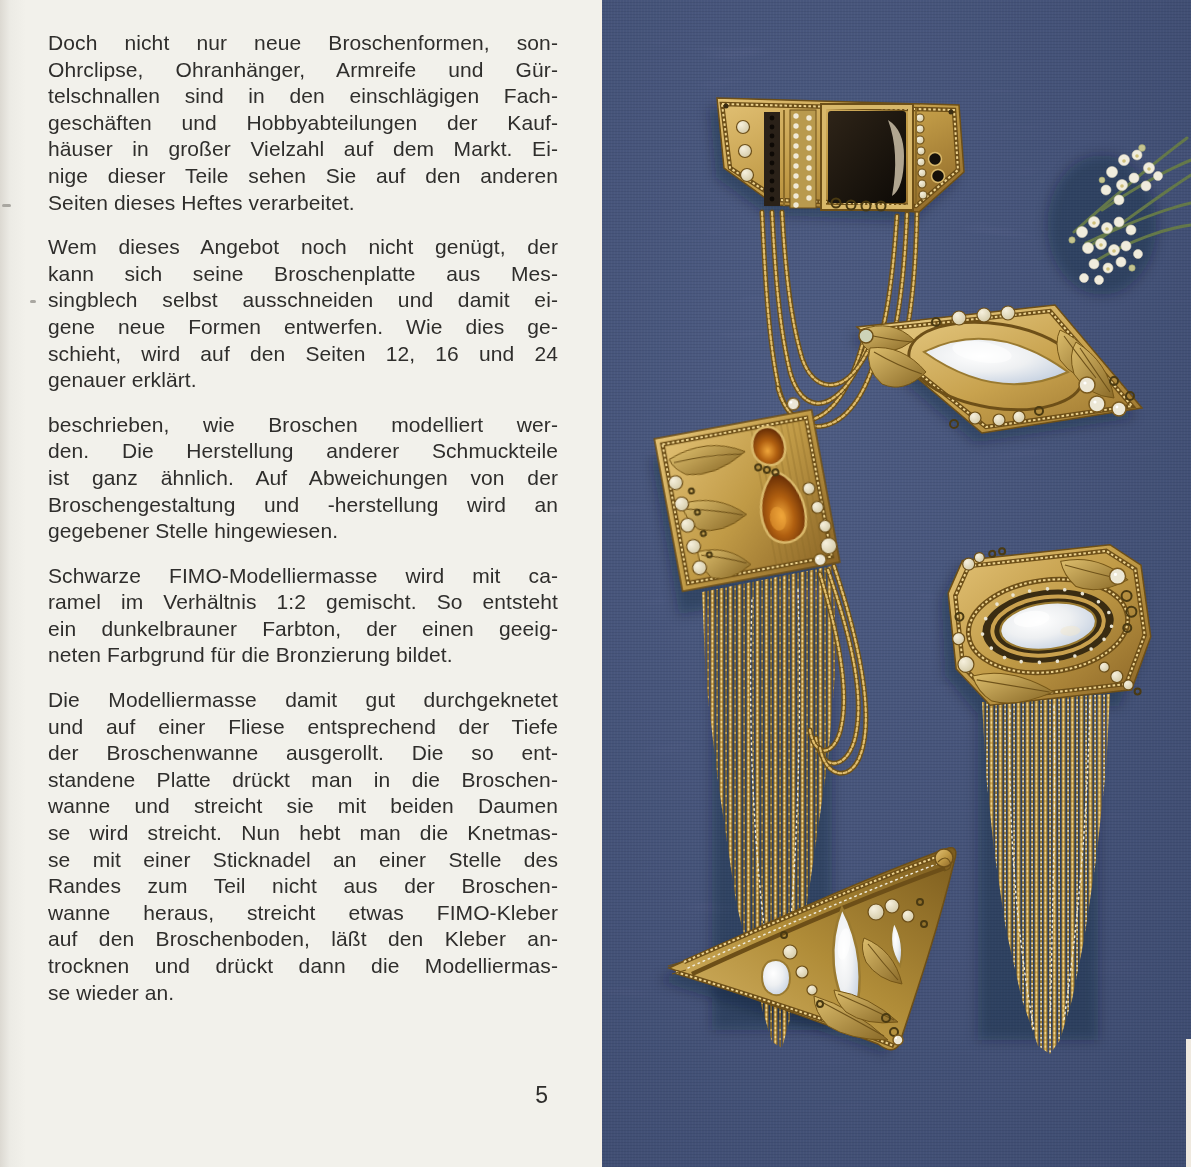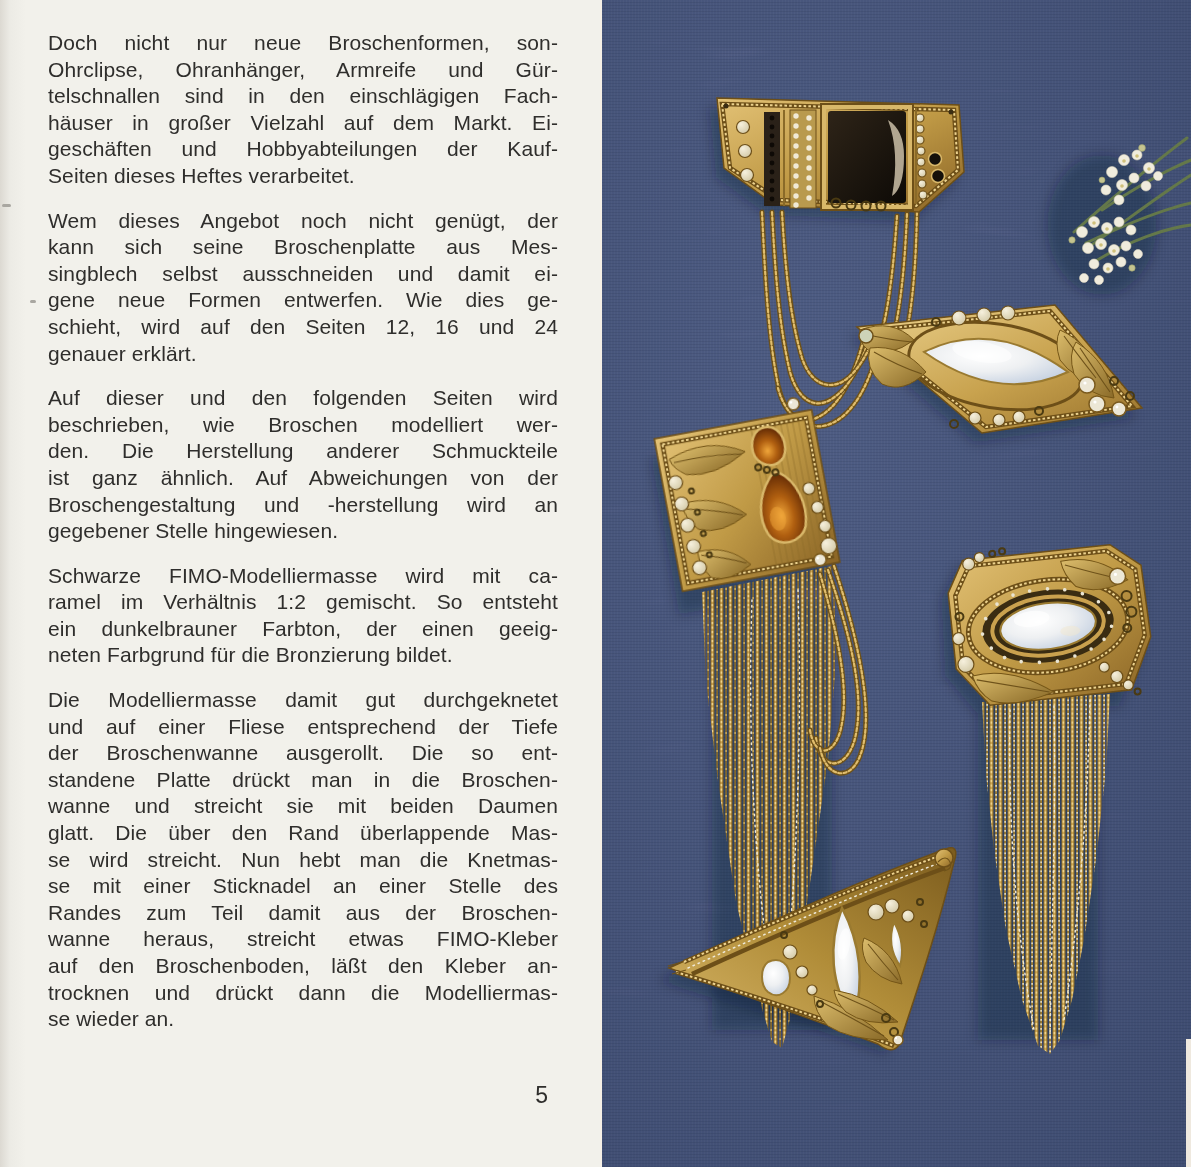--- a/index.html
+++ b/index.html
@@ -47,56 +47,55 @@
 </head>
 <body>
 
 <div id="scan">
   <div id="paper">
     <div id="textcol">
         <div class="para">
           <div class="line">Doch nicht nur neue Broschenformen, son-</div>
           <div class="line">Ohrclipse, Ohranhänger, Armreife und Gür-</div>
           <div class="line">telschnallen sind in den einschlägigen Fach-</div>
+          <div class="line">geschäften und Hobbyabteilungen der Kauf-</div>
           <div class="line">häuser in großer Vielzahl auf dem Markt. Ei-</div>
-          <div class="line">geschäften und Hobbyabteilungen der Kauf-</div>
+          <div class="line">nige dieser Teile sehen Sie auf den anderen</div>
           <div class="line last">Seiten dieses Heftes verarbeitet.</div>
         </div>
         <div class="para">
           <div class="line">Wem dieses Angebot noch nicht genügt, der</div>
           <div class="line">kann sich seine Broschenplatte aus Mes-</div>
           <div class="line">singblech selbst ausschneiden und damit ei-</div>
           <div class="line">gene neue Formen entwerfen. Wie dies ge-</div>
           <div class="line">schieht, wird auf den Seiten 12, 16 und 24</div>
           <div class="line last">genauer erklärt.</div>
         </div>
         <div class="para">
-          <div class="line">Auf dieser und den folgenden Seiten wird</div>
           <div class="line">beschrieben, wie Broschen modelliert wer-</div>
           <div class="line">den. Die Herstellung anderer Schmuckteile</div>
           <div class="line">ist ganz ähnlich. Auf Abweichungen von der</div>
           <div class="line">Broschengestaltung und -herstellung wird an</div>
           <div class="line last">gegebener Stelle hingewiesen.</div>
         </div>
         <div class="para">
           <div class="line">Schwarze FIMO-Modelliermasse wird mit ca-</div>
           <div class="line">ramel im Verhältnis 1:2 gemischt. So entsteht</div>
           <div class="line">ein dunkelbrauner Farbton, der einen geeig-</div>
           <div class="line last">neten Farbgrund für die Bronzierung bildet.</div>
         </div>
         <div class="para">
           <div class="line">Die Modelliermasse damit gut durchgeknetet</div>
           <div class="line">und auf einer Fliese entsprechend der Tiefe</div>
           <div class="line">der Broschenwanne ausgerollt. Die so ent-</div>
           <div class="line">standene Platte drückt man in die Broschen-</div>
           <div class="line">wanne und streicht sie mit beiden Daumen</div>
-          <div class="line">glatt. Die über den Rand überlappende Mas-</div>
           <div class="line">se wird streicht. Nun hebt man die Knetmas-</div>
           <div class="line">se mit einer Sticknadel an einer Stelle des</div>
-          <div class="line">Randes zum Teil damit aus der Broschen-</div>
+          <div class="line">Randes zum Teil nicht aus der Broschen-</div>
           <div class="line">wanne heraus, streicht etwas FIMO-Kleber</div>
           <div class="line">auf den Broschenboden, läßt den Kleber an-</div>
           <div class="line">trocknen und drückt dann die Modelliermas-</div>
           <div class="line last">se wieder an.</div>
         </div>
       </div>
     <div id="pagenum">5</div>
     <div id="art1" class="artifact"></div>
     <div id="art2" class="artifact"></div>
   </div>

